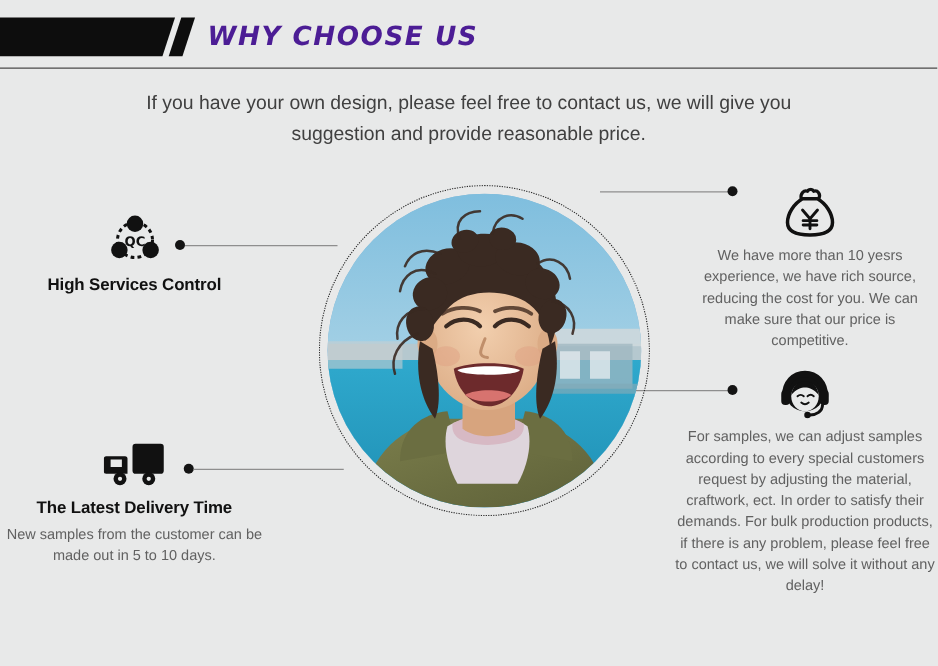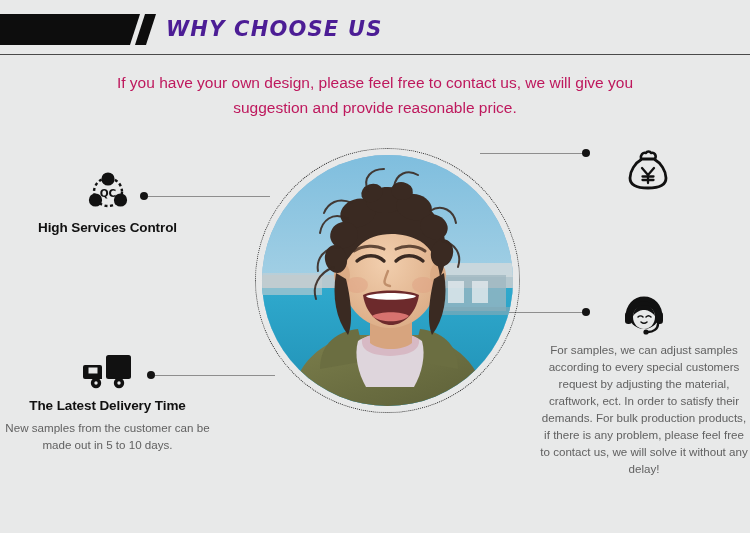--- a/index.html
+++ b/index.html
@@ -43,21 +43,21 @@
     background:#4a4a4a;
   }
 
   
   .subtitle {
     position:absolute; left:95px; top:70px;
     width:560px;
     text-align:center;
     font-size:15.5px;
     line-height:25px;
-    color:#be185d;
+    color:#404040;
   }
 
   
   .photo-wrap {
     position:absolute; left:255px; top:148px;
     width:265px; height:265px;
   }
   .photo-ring {
     position:absolute; left:0; top:0;
     width:265px; height:265px;
@@ -271,20 +271,21 @@
       <path d="M15 9 h12 c7 4 12 12 12 19 c0 7 -7 10 -18 10 c-11 0 -18 -3 -18 -10 c0 -7 5 -15 12 -19 z" fill="none" stroke="#111" stroke-width="2.8" stroke-linejoin="round"></path>
 
       <g stroke="#111" stroke-width="2.3" stroke-linecap="round" fill="none">
         <path d="M15 18 L21 25 L27 18"></path>
         <path d="M21 25 L21 33"></path>
         <path d="M15.5 26.5 H26.5"></path>
         <path d="M15.5 30 H26.5"></path>
       </g>
     </svg>
   </div>
+  <p>We have more than 10 yesrs experience, we have rich source,  reducing the cost for you. We can make sure that our price is competitive.</p>
 </div>
 
 <div class="feature f-service">
   <div class="icon-box">
     <svg width="44" height="40" viewBox="0 0 44 40">
 
       <circle cx="22" cy="18" r="16" fill="#111"></circle>
 
       <path d="M22 11 C29 11 33 16 33 22 C33 29 28 34 22 34 C16 34 11 29 11 22 C11 16 15 11 22 11 Z" fill="#e8e9e9"></path>
 

